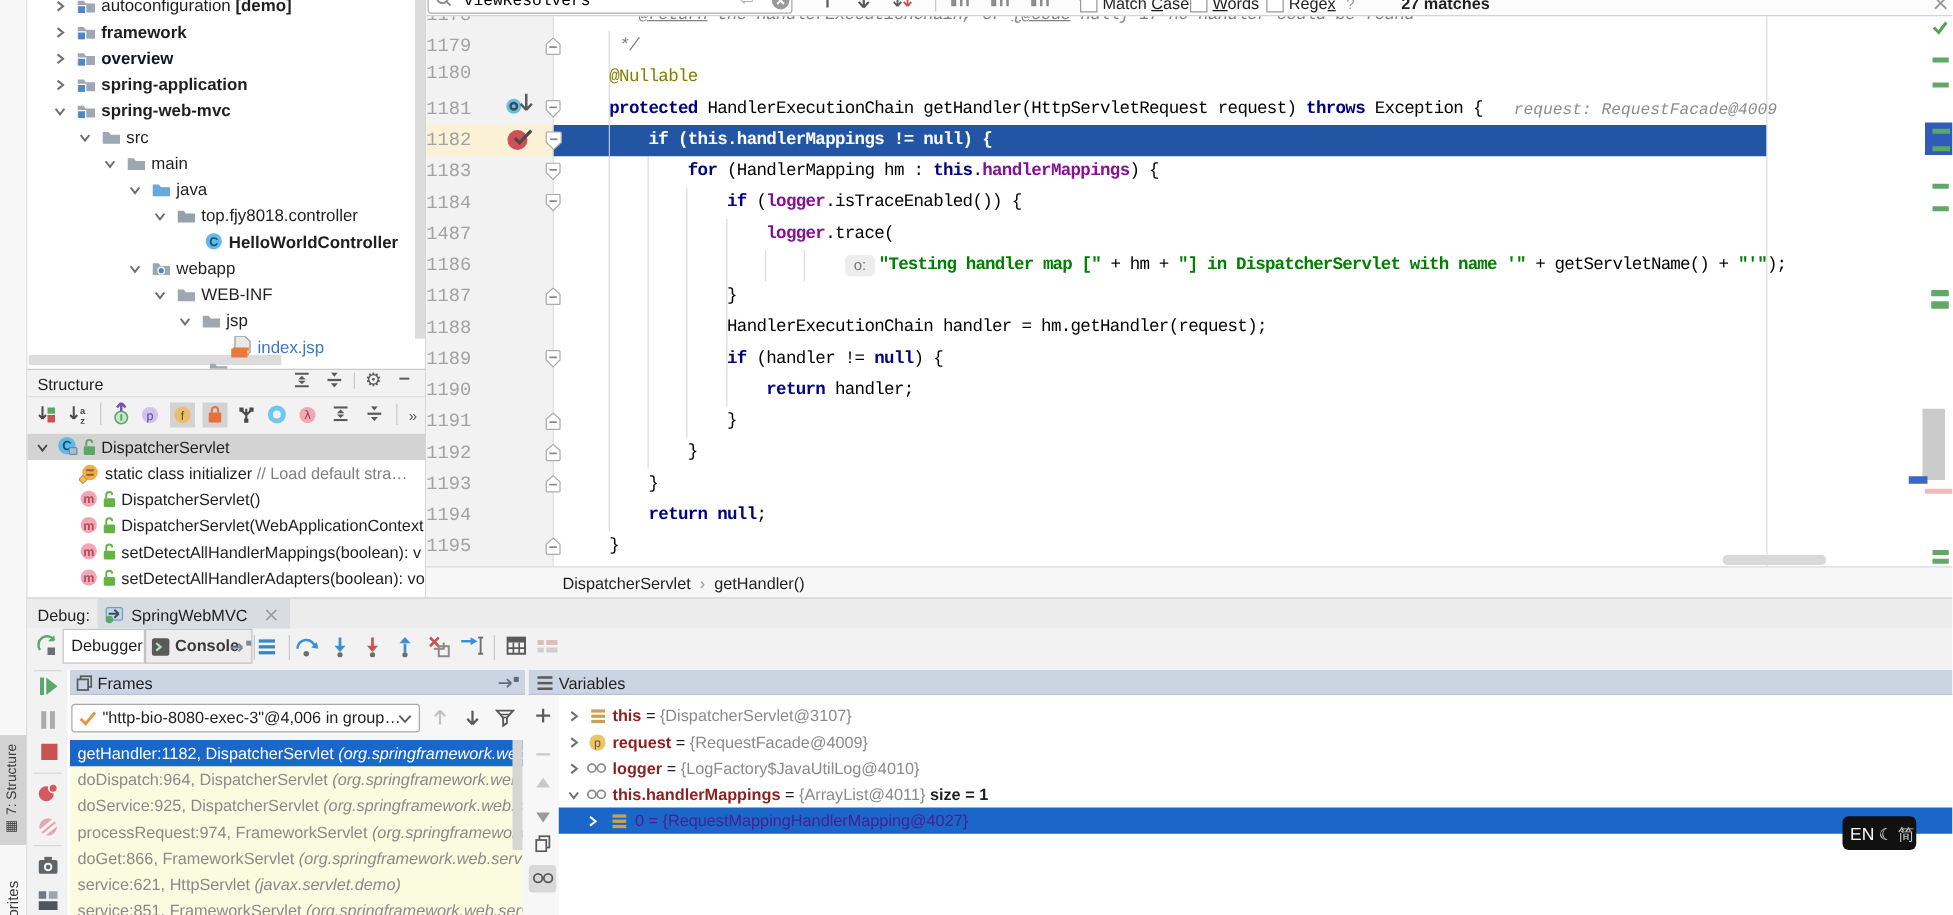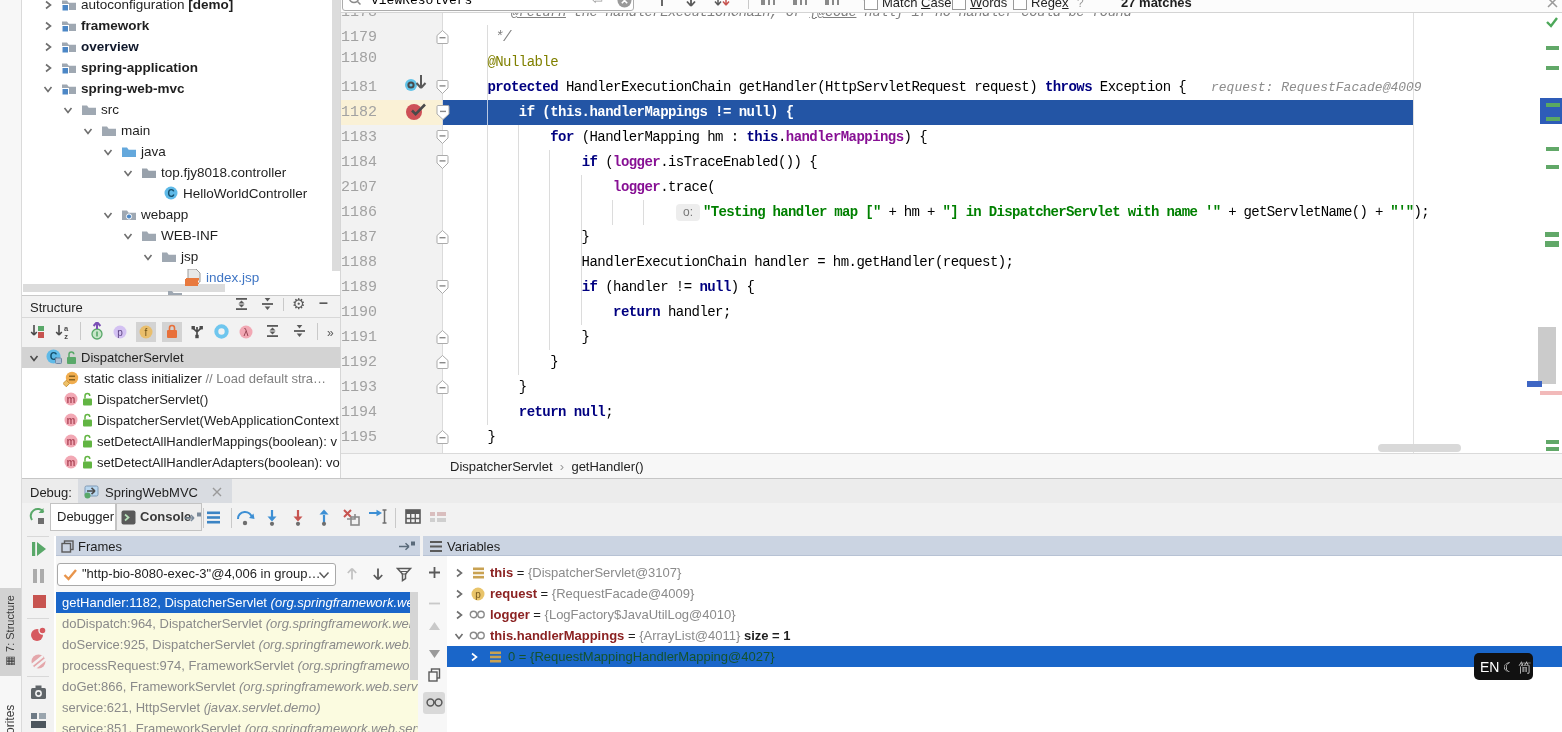--- a/index.html
+++ b/index.html
@@ -89,21 +89,21 @@
     <path d="M2.5 4l3.5 4.5 3.5-4.5" fill="none" stroke="#6E6E6E" stroke-width="1.6"></path>
   </svg>
 <svg class="icab" style="left:142px;top:166px;" width="14" height="14" viewBox="0 0 14 14">
     <path d="M0 2.5h5l1.7 2.2H14V12H0z" fill="#98A1AB"></path>
   </svg>
 <div class="trow" style="left:161px;top:162px;font-weight:normal;color:#1f1f1f;">top.fjy8018.controller</div>
 <svg class="icab" style="left:164px;top:186px;" width="15" height="15" viewBox="0 0 15 15">
     <circle cx="7" cy="7" r="6.5" fill="#5FBAE8"></circle>
     <text x="7" y="10.5" font-size="10" font-weight="bold" fill="#14506E" text-anchor="middle" font-family="Liberation Sans">C</text>
   </svg>
-<div class="trow" style="left:183px;top:183px;font-weight:normal;color:#1f1f1f;">HelloWorldController</div>
+<div class="trow" style="left:183px;top:183px;font-weight:bold;color:#1f1f1f;">HelloWorldController</div>
 <svg class="icab" style="left:102px;top:209px;" width="12" height="12" viewBox="0 0 12 12">
     <path d="M2.5 4l3.5 4.5 3.5-4.5" fill="none" stroke="#6E6E6E" stroke-width="1.6"></path>
   </svg>
 <svg class="icab" style="left:122px;top:208px;" width="14" height="14" viewBox="0 0 14 14">
     <path d="M0 2.5h5l1.7 2.2H14V12H0z" fill="#9FA8B2"></path>
     <circle cx="7" cy="8.5" r="2.6" fill="#4C87C6" stroke="#fff"></circle>
   </svg>
 <div class="trow" style="left:141px;top:204px;font-weight:normal;color:#1f1f1f;">webapp</div>
 <svg class="icab" style="left:122px;top:230px;" width="12" height="12" viewBox="0 0 12 12">
     <path d="M2.5 4l3.5 4.5 3.5-4.5" fill="none" stroke="#6E6E6E" stroke-width="1.6"></path>
@@ -274,21 +274,21 @@
 <div class="ab" style="left:643px;top:200px;width:1px;height:25px;background:#DCDCDC;"></div>
 <div class="ab" style="left:443px;top:100px;width:970px;height:25px;background:#2355A5;"></div>
 <div class="ab" style="left:487px;top:100px;width:1px;height:25px;background:#B9C8E2;"></div>
 <div class="num" style="top:0px;">1178</div>
 <div class="num" style="top:25px;">1179</div>
 <div class="num" style="top:46px;text-align:center;">1180</div>
 <div class="num" style="top:75px;">1181</div>
 <div class="num" style="top:100px;">1182</div>
 <div class="num" style="top:125px;">1183</div>
 <div class="num" style="top:150px;">1184</div>
-<div class="num" style="top:175px;">2107</div>
+<div class="num" style="top:175px;">1487</div>
 <div class="num" style="top:200px;">1186</div>
 <div class="num" style="top:225px;">1187</div>
 <div class="num" style="top:250px;">1188</div>
 <div class="num" style="top:275px;">1189</div>
 <div class="num" style="top:300px;">1190</div>
 <div class="num" style="top:325px;">1191</div>
 <div class="num" style="top:350px;">1192</div>
 <div class="num" style="top:375px;">1193</div>
 <div class="num" style="top:400px;">1194</div>
 <div class="num" style="top:425px;">1195</div>
@@ -686,14 +686,14 @@
 <div class="ab" style="left:490px;top:625px;white-space:nowrap;"><span style="line-height:21px;"><span style="color:#8B2222;font-weight:bold;">this.handlerMappings</span> = <span style="color:#8a8a8a;">{ArrayList@4011}</span> <span style="color:#1f1f1f;font-weight:bold;">size = 1</span></span></div>
 <div class="ab" style="left:447px;top:646px;width:1115px;height:21px;background:#1A66C9;"></div>
 <svg class="icab" style="left:468px;top:651px;" width="12" height="12" viewBox="0 0 12 12">
     <path d="M4 2.5l4.5 3.5-4.5 3.5" fill="none" stroke="#fff" stroke-width="1.6"></path>
   </svg>
 <svg class="icab" style="left:489px;top:650px;" width="13" height="14" viewBox="0 0 13 14">
     <rect x="1" y="1.5" width="11" height="2.6" fill="#C9A252"></rect>
     <rect x="1" y="5.7" width="11" height="2.6" fill="#C9A252"></rect>
     <rect x="1" y="9.9" width="11" height="2.6" fill="#C9A252"></rect>
   </svg>
-<div class="ab" style="left:508px;top:646px;white-space:nowrap;"><span style="line-height:21px;color:#14532d;margin-top:25px;">0 = {RequestMappingHandlerMapping@4027}</span></div>
+<div class="ab" style="left:508px;top:646px;white-space:nowrap;"><span style="line-height:21px;color:#4c1d95;margin-top:25px;">0 = {RequestMappingHandlerMapping@4027}</span></div>
 <div class="ab" style="left:1474px;top:653px;width:59px;height:27px;background:#111;border-radius:5px;"></div>
 <div class="ab" style="left:1480px;top:659px;white-space:nowrap;"><span style="color:#fff;font-size:14px;">EN</span> <span style="color:#fff;font-size:13px;">☾</span> <span style="color:#C9C9C9;font-size:13px;">简</span></div>
 </body></html>

